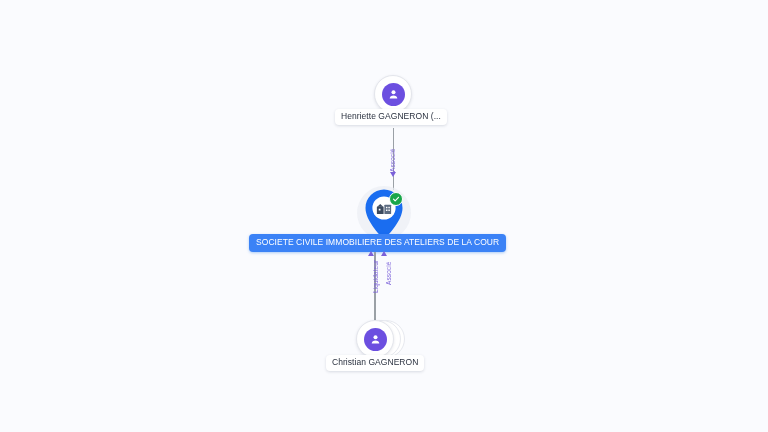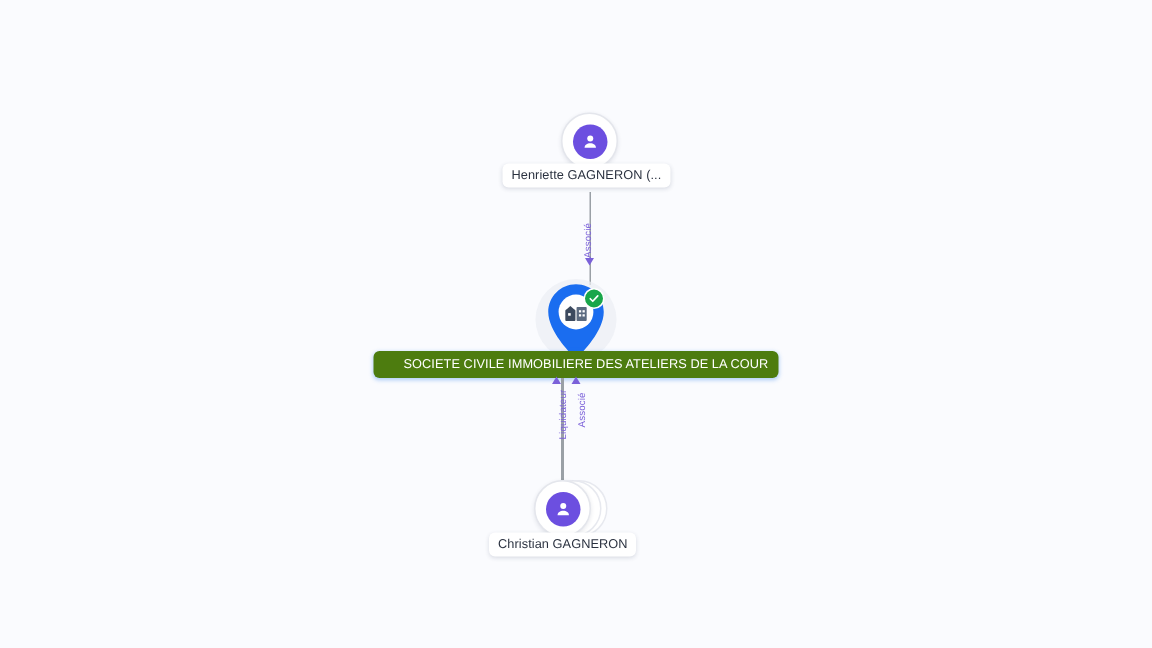--- a/index.html
+++ b/index.html
@@ -98,24 +98,24 @@
     box-shadow: 0 1px 3px rgba(40,50,80,.16);
     font-size: 8.5px;
     color: #2b3240;
     padding: 3px 6px 4px 6px;
     white-space: nowrap;
     line-height: 1;
     letter-spacing: .05px;
   }
 
   .name-pill.company {
-    background: #4d7c0f;
+    background: #3b82f6;
     color: #ffffff;
     border-radius: 4px;
-    padding: 4px 7px 5px 20px;
+    padding: 4px 7px 5px 7px;
     font-size: 8.5px;
     box-shadow: 0 1px 3px rgba(26,115,232,.35);
   }
 
   
   .pin-halo {
     position: absolute;
     width: 54px;
     height: 54px;
     border-radius: 50%;

